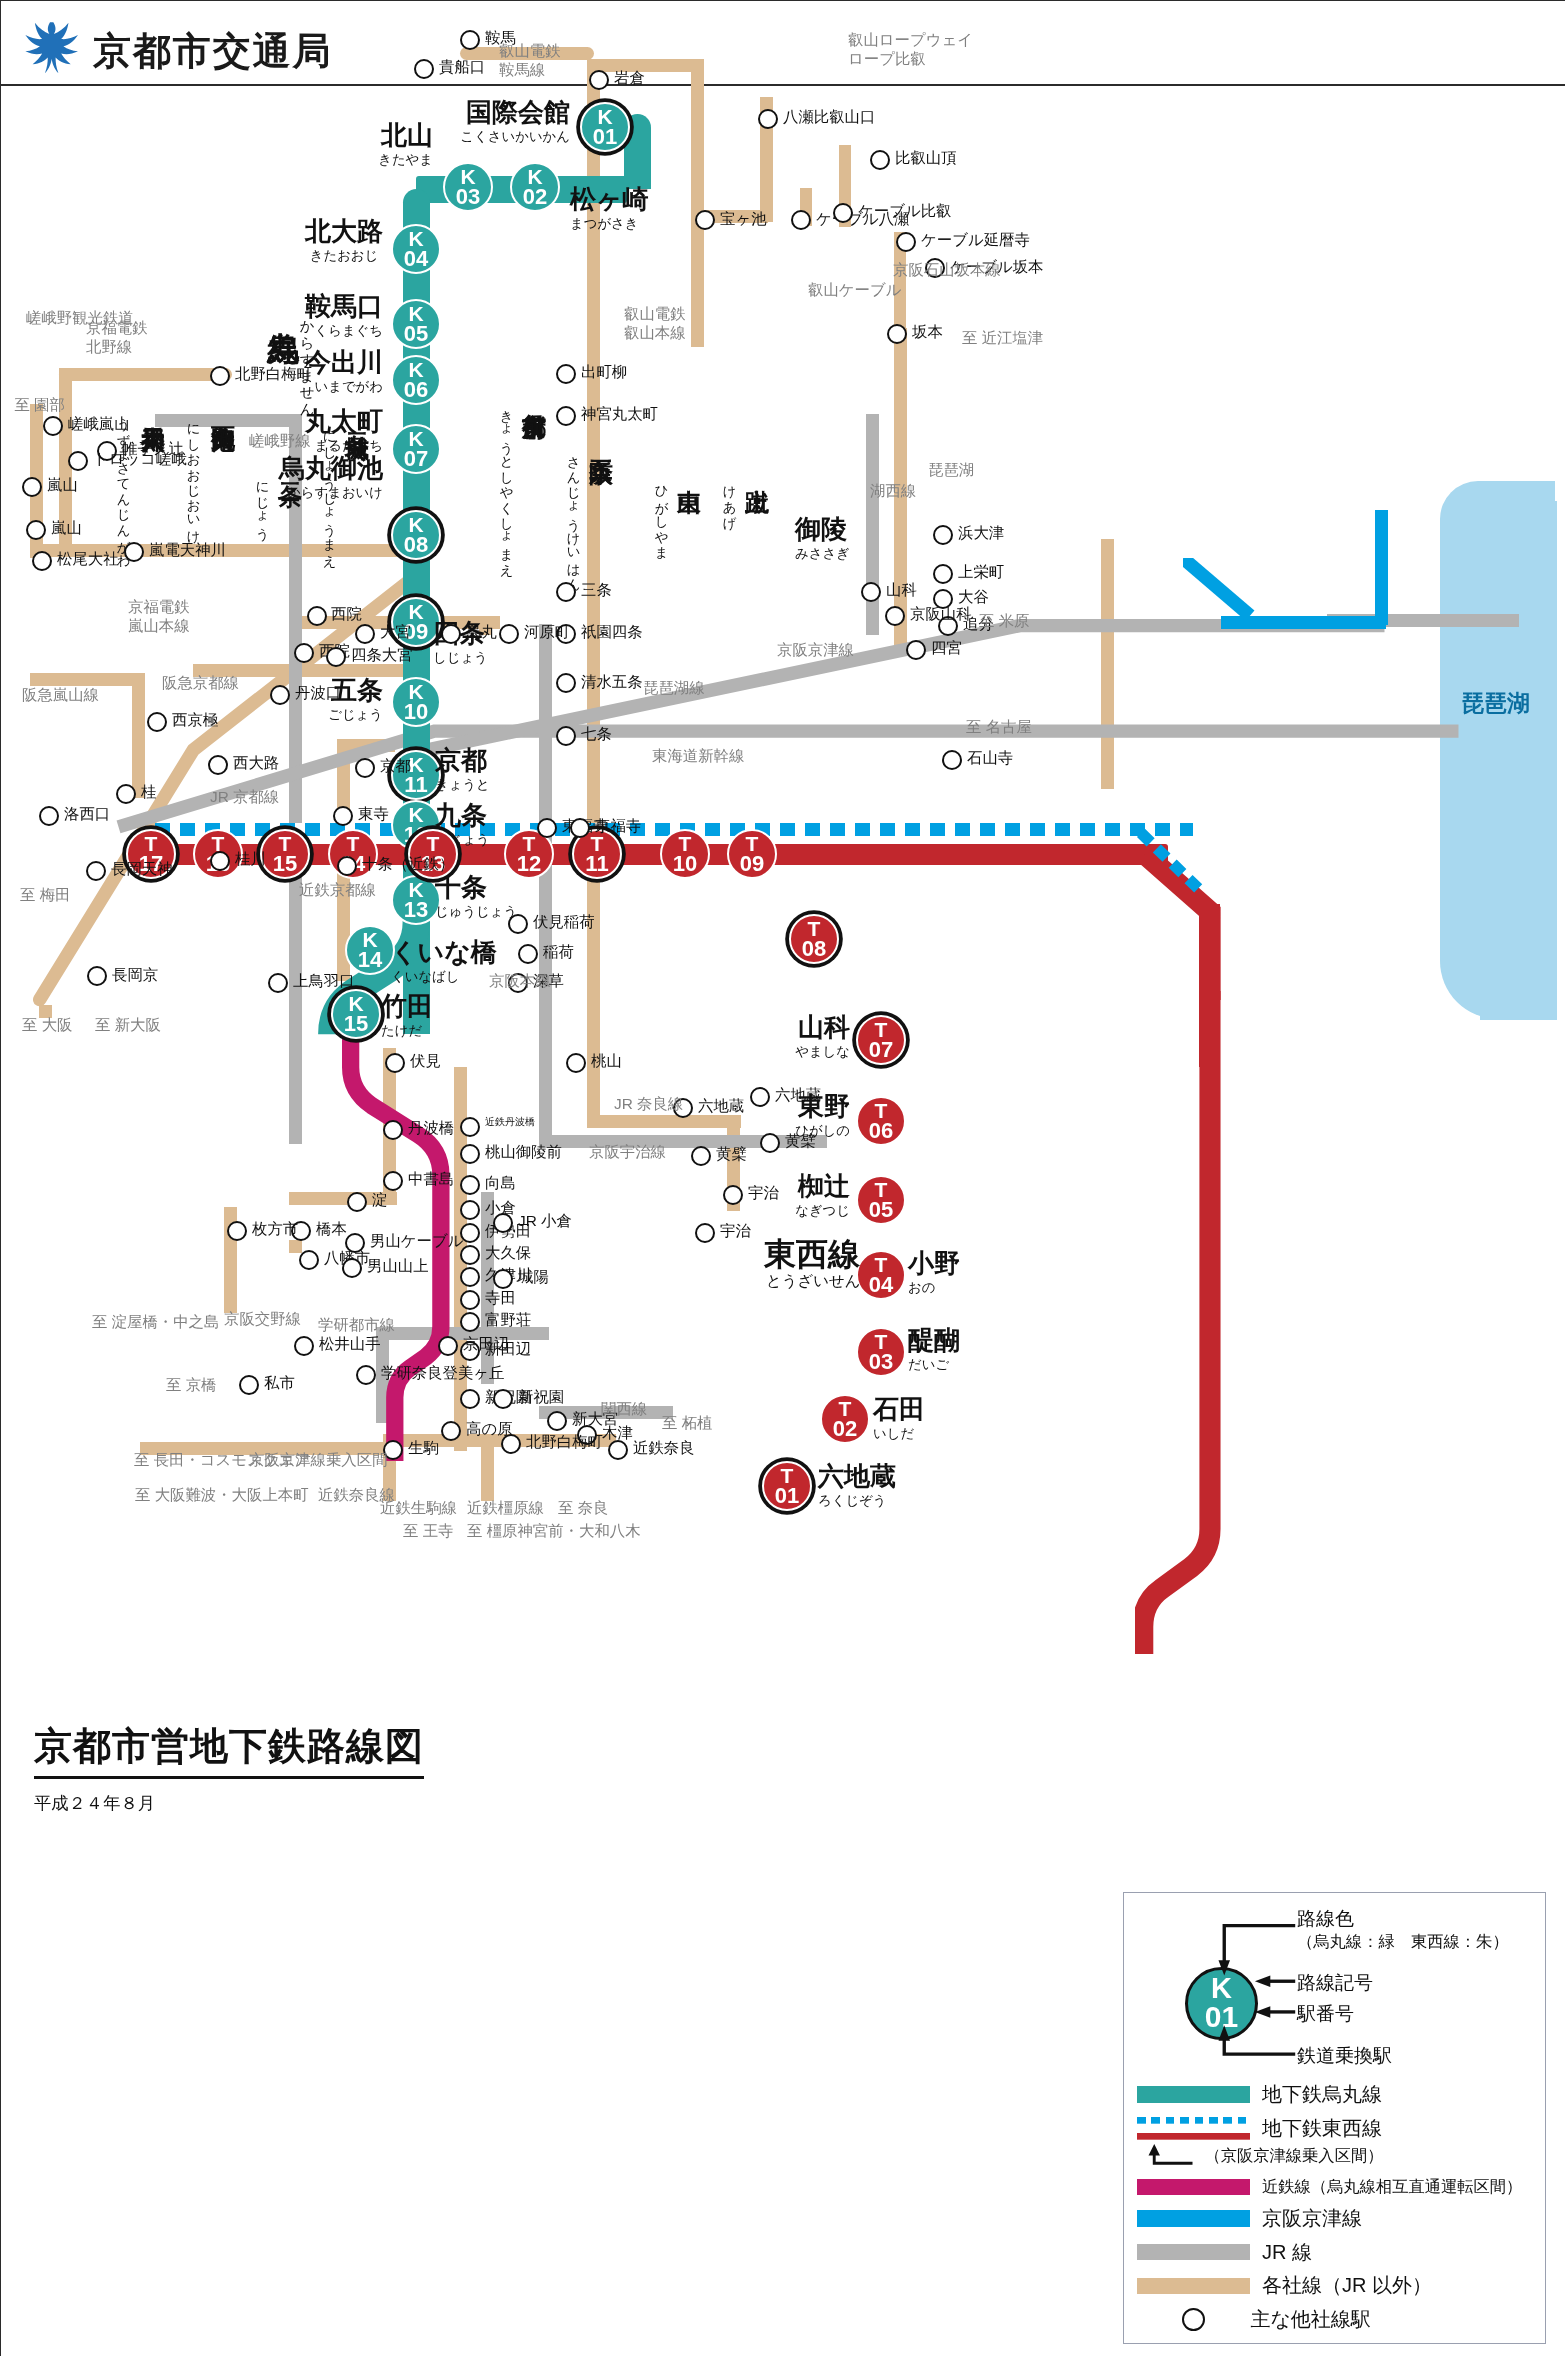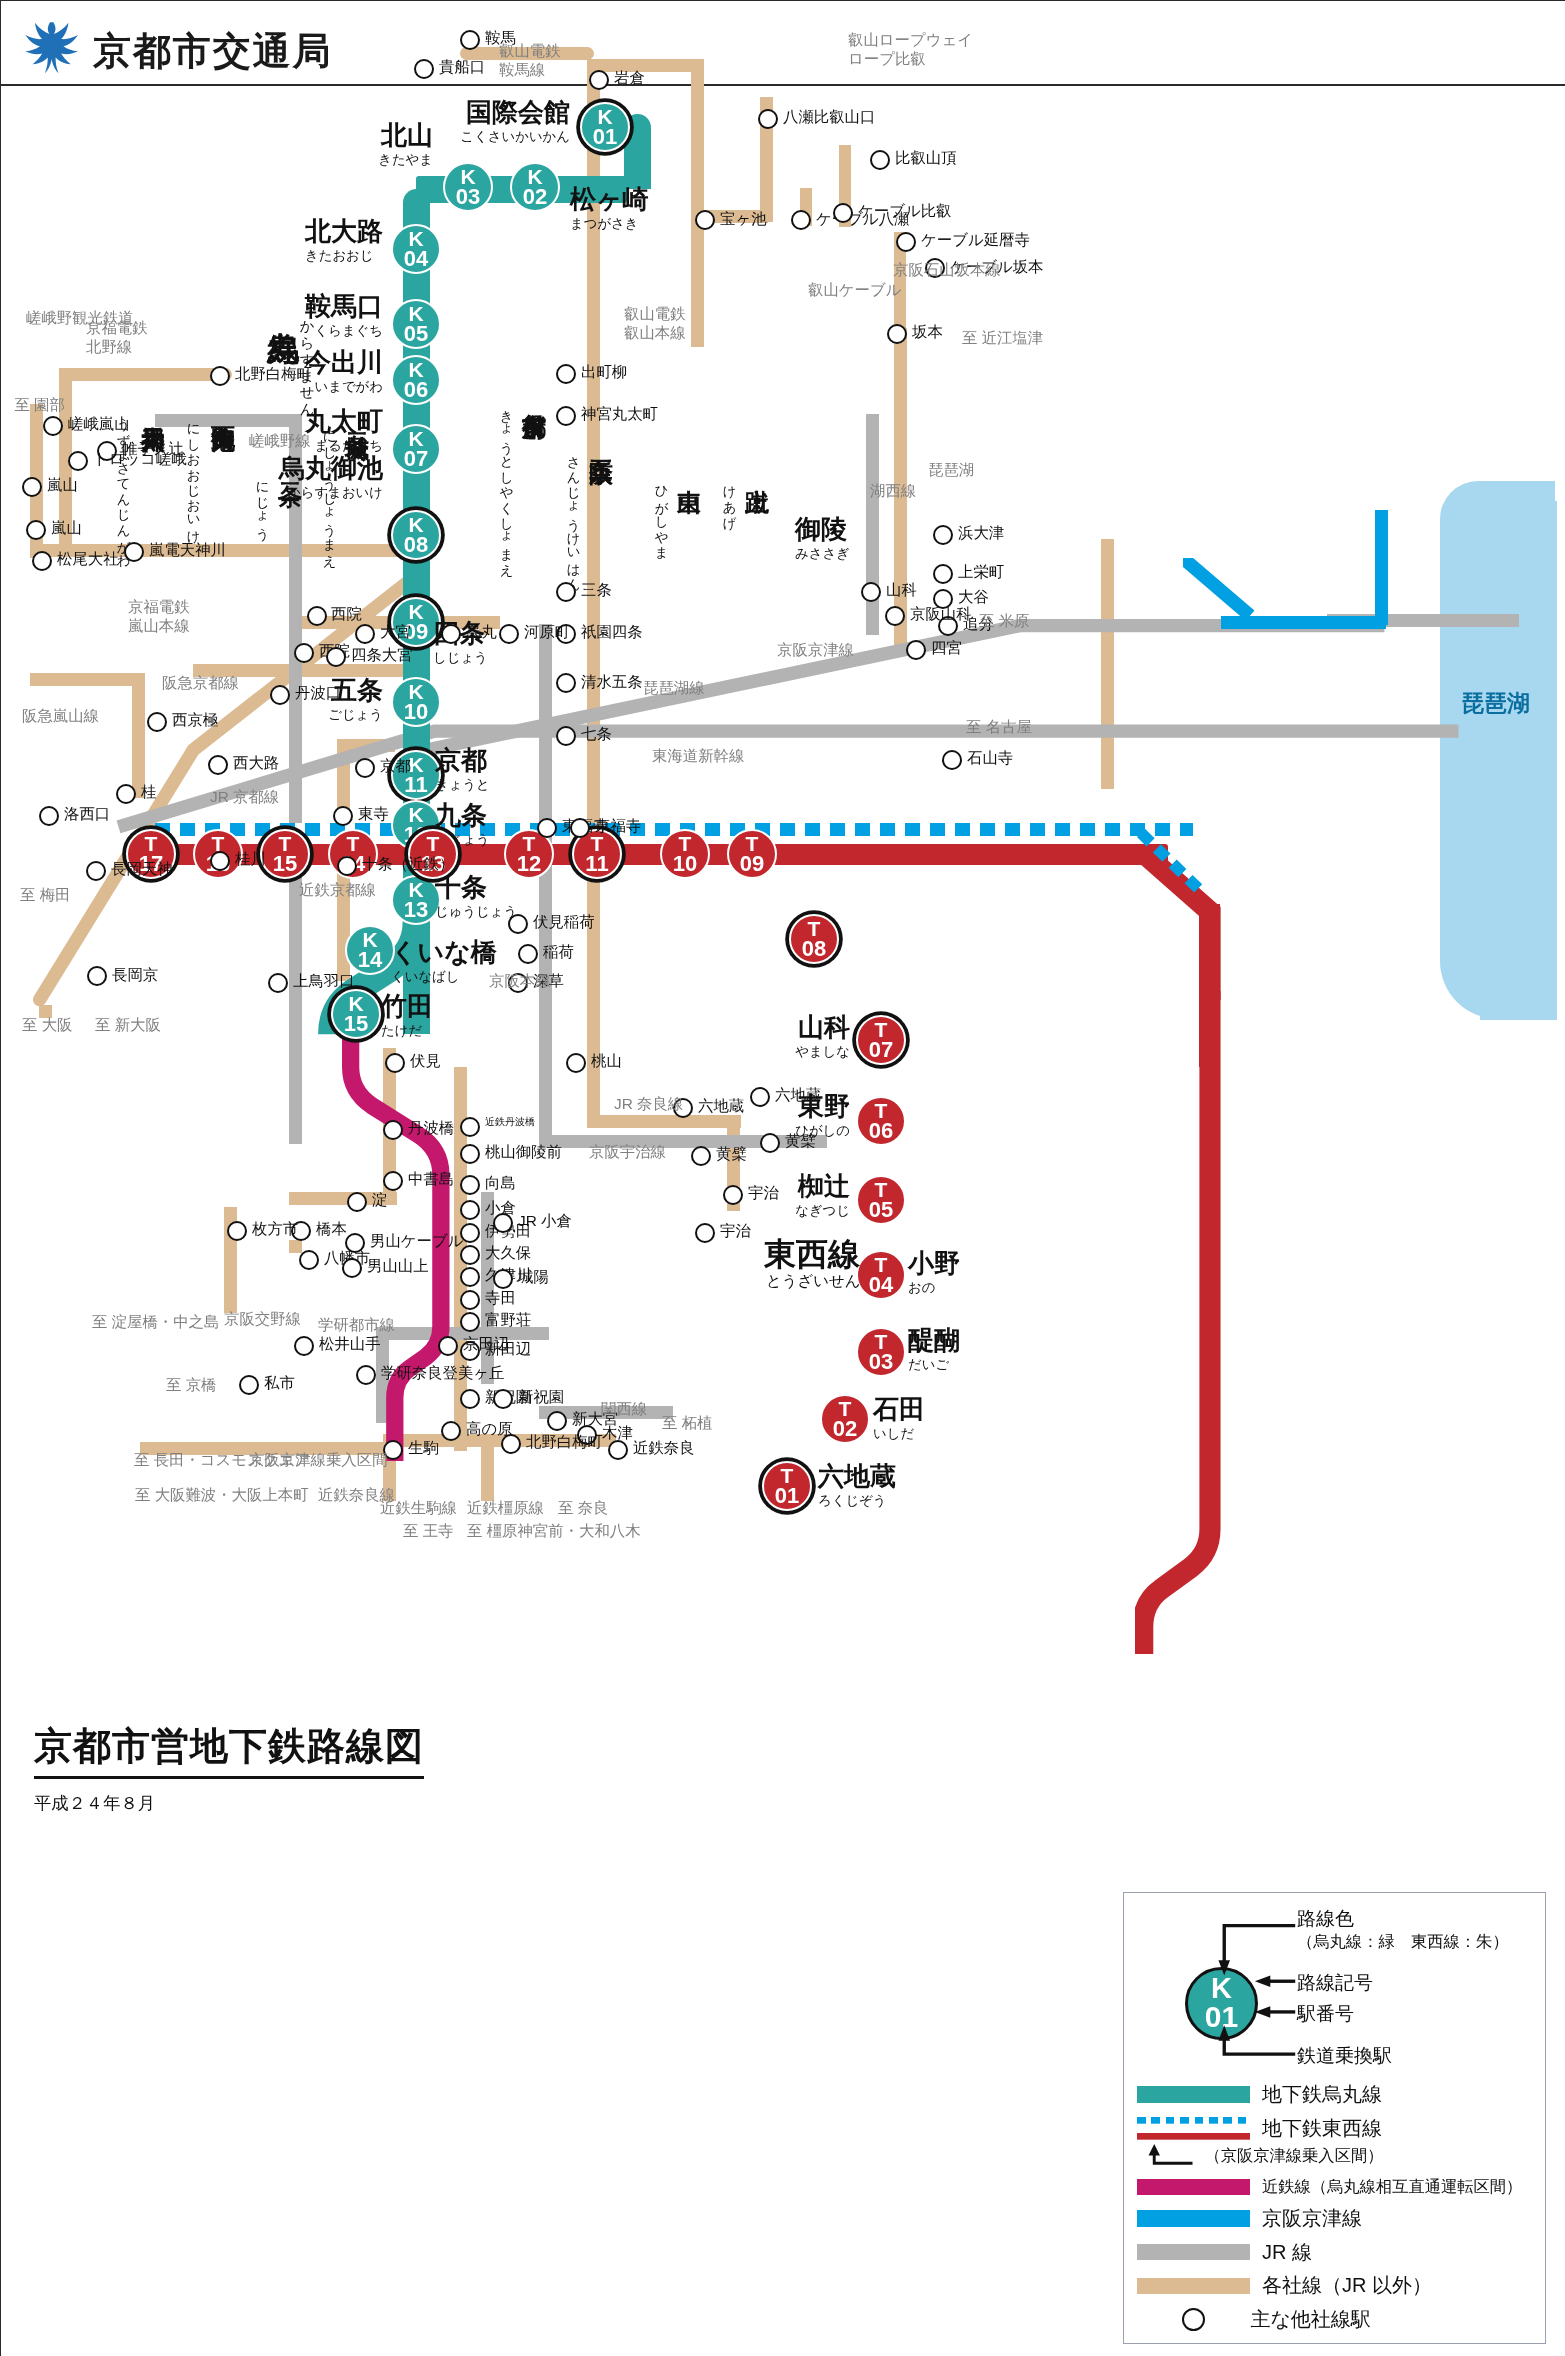--- a/index.html
+++ b/index.html
@@ -255,21 +255,21 @@
     </div>
   <div class="lbl abs r" style="left:432px;top:117px;text-align:right;">
     <span class="kanji">北山</span>
     <span class="kana">きたやま</span>
   </div>
 
   <div class="stn k abs" style="left:390px;top:223px;">
     <span class="ln-letter">K</span>
   <span class="ln-num">04</span>
     </div>
-  <div class="lbl abs r" style="left:382px;top:213px;text-align:left;">
+  <div class="lbl abs r" style="left:382px;top:213px;text-align:center;">
     <span class="kanji">北大路</span>
     <span class="kana">きたおおじ</span>
   </div>
 
   <div class="stn k abs" style="left:390px;top:298px;">
     <span class="ln-letter">K</span>
   <span class="ln-num">05</span>
     </div>
   <div class="lbl abs r" style="left:382px;top:288px;text-align:right;">
     <span class="kanji">鞍馬口</span>
@@ -757,21 +757,21 @@
       <div class="lbl abs gray" style="left: 642px; top: 677px; white-space: pre; line-height: 1.25;">琵琶湖線</div>
       <div class="lbl abs gray" style="left: 651px; top: 745px; white-space: pre; line-height: 1.25;">東海道新幹線</div>
       <div class="lbl abs gray" style="left: 776px; top: 639px; white-space: pre; line-height: 1.25;">京阪京津線</div>
       <div class="lbl abs gray" style="left: 85px; top: 317px; white-space: pre; line-height: 1.25;">京福電鉄
 北野線</div>
       <div class="lbl abs gray" style="left: 127px; top: 596px; white-space: pre; line-height: 1.25;">京福電鉄
 嵐山本線</div>
       <div class="lbl abs gray" style="left: 248px; top: 430px; white-space: pre; line-height: 1.25;">嵯峨野線</div>
       <div class="lbl abs gray" style="left: 25px; top: 307px; white-space: pre; line-height: 1.25;">嵯峨野観光鉄道</div>
       <div class="lbl abs gray" style="left: 161px; top: 672px; white-space: pre; line-height: 1.25;">阪急京都線</div>
-      <div class="lbl abs gray" style="left: 21px; top: 684px; white-space: pre; line-height: 1.25; margin-top: 21px;">阪急嵐山線</div>
+      <div class="lbl abs gray" style="left: 21px; top: 684px; white-space: pre; line-height: 1.25;">阪急嵐山線</div>
       <div class="lbl abs gray" style="left: 209px; top: 786px; white-space: pre; line-height: 1.25;">JR 京都線</div>
       <div class="lbl abs gray" style="left: 13.4px; top: 394px; white-space: pre; line-height: 1.25;">至 園部</div>
       <div class="lbl abs gray" style="left: 19px; top: 884px; white-space: pre; line-height: 1.25;">至 梅田</div>
       <div class="lbl abs gray" style="left: 21px; top: 1014px; white-space: pre; line-height: 1.25;">至 大阪</div>
       <div class="lbl abs gray" style="left: 94px; top: 1014px; white-space: pre; line-height: 1.25;">至 新大阪</div>
       <div class="lbl abs gray" style="left: 298px; top: 879px; white-space: pre; line-height: 1.25;">近鉄京都線</div>
       <div class="lbl abs gray" style="left: 488px; top: 970px; white-space: pre; line-height: 1.25;">京阪本線</div>
       <div class="lbl abs gray" style="left: 588px; top: 1141px; white-space: pre; line-height: 1.25;">京阪宇治線</div>
       <div class="lbl abs gray" style="left: 613px; top: 1093px; white-space: pre; line-height: 1.25;">JR 奈良線</div>
       <div class="lbl abs gray" style="left: 317px; top: 1314px; white-space: pre; line-height: 1.25;">学研都市線</div>

